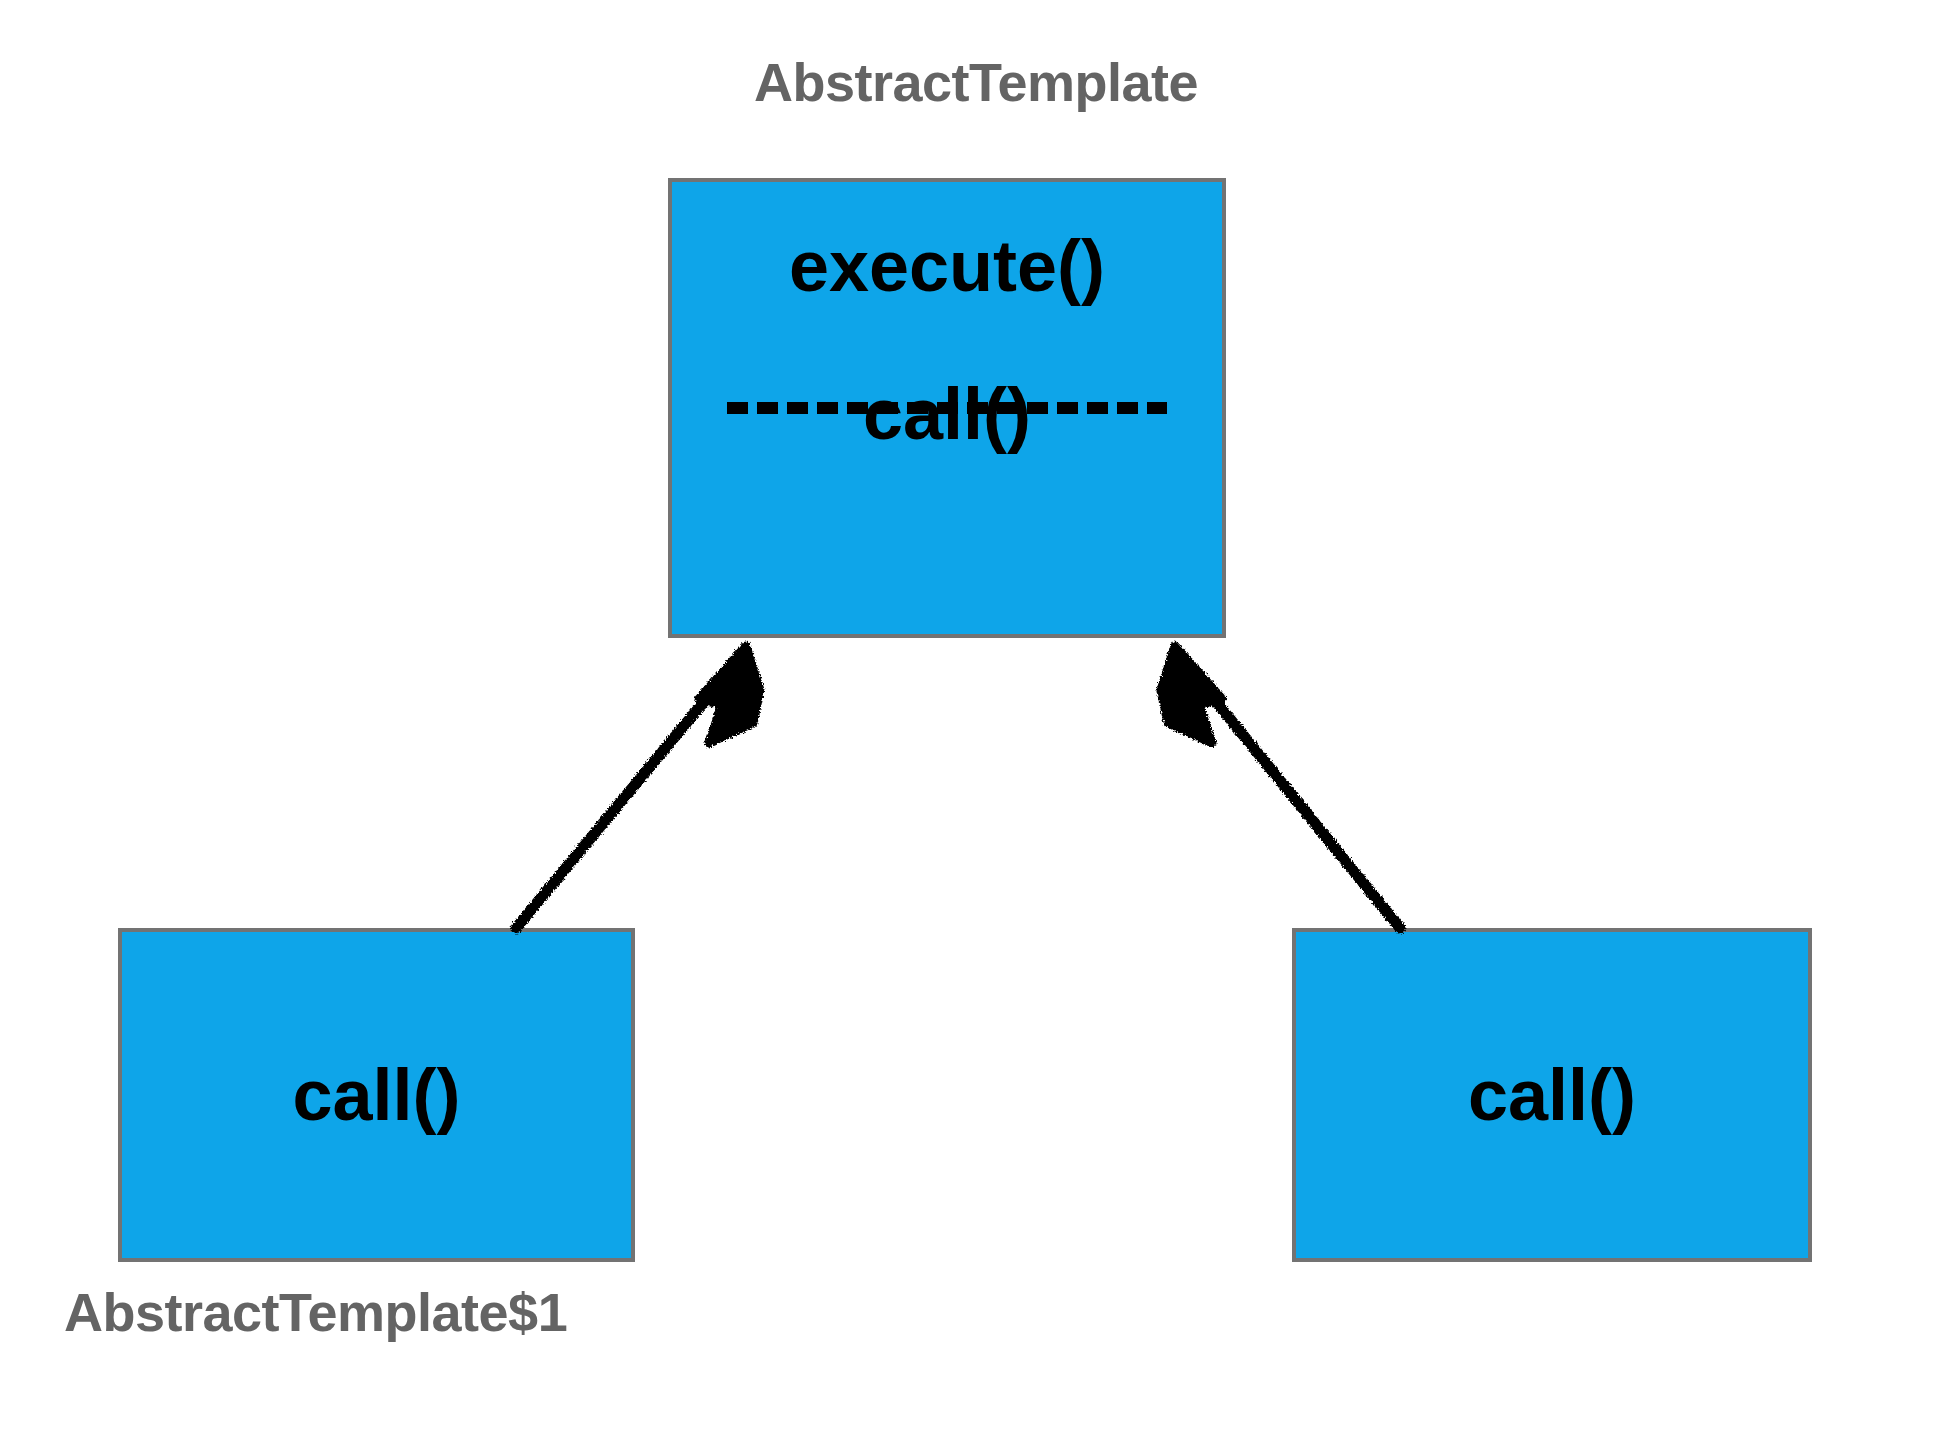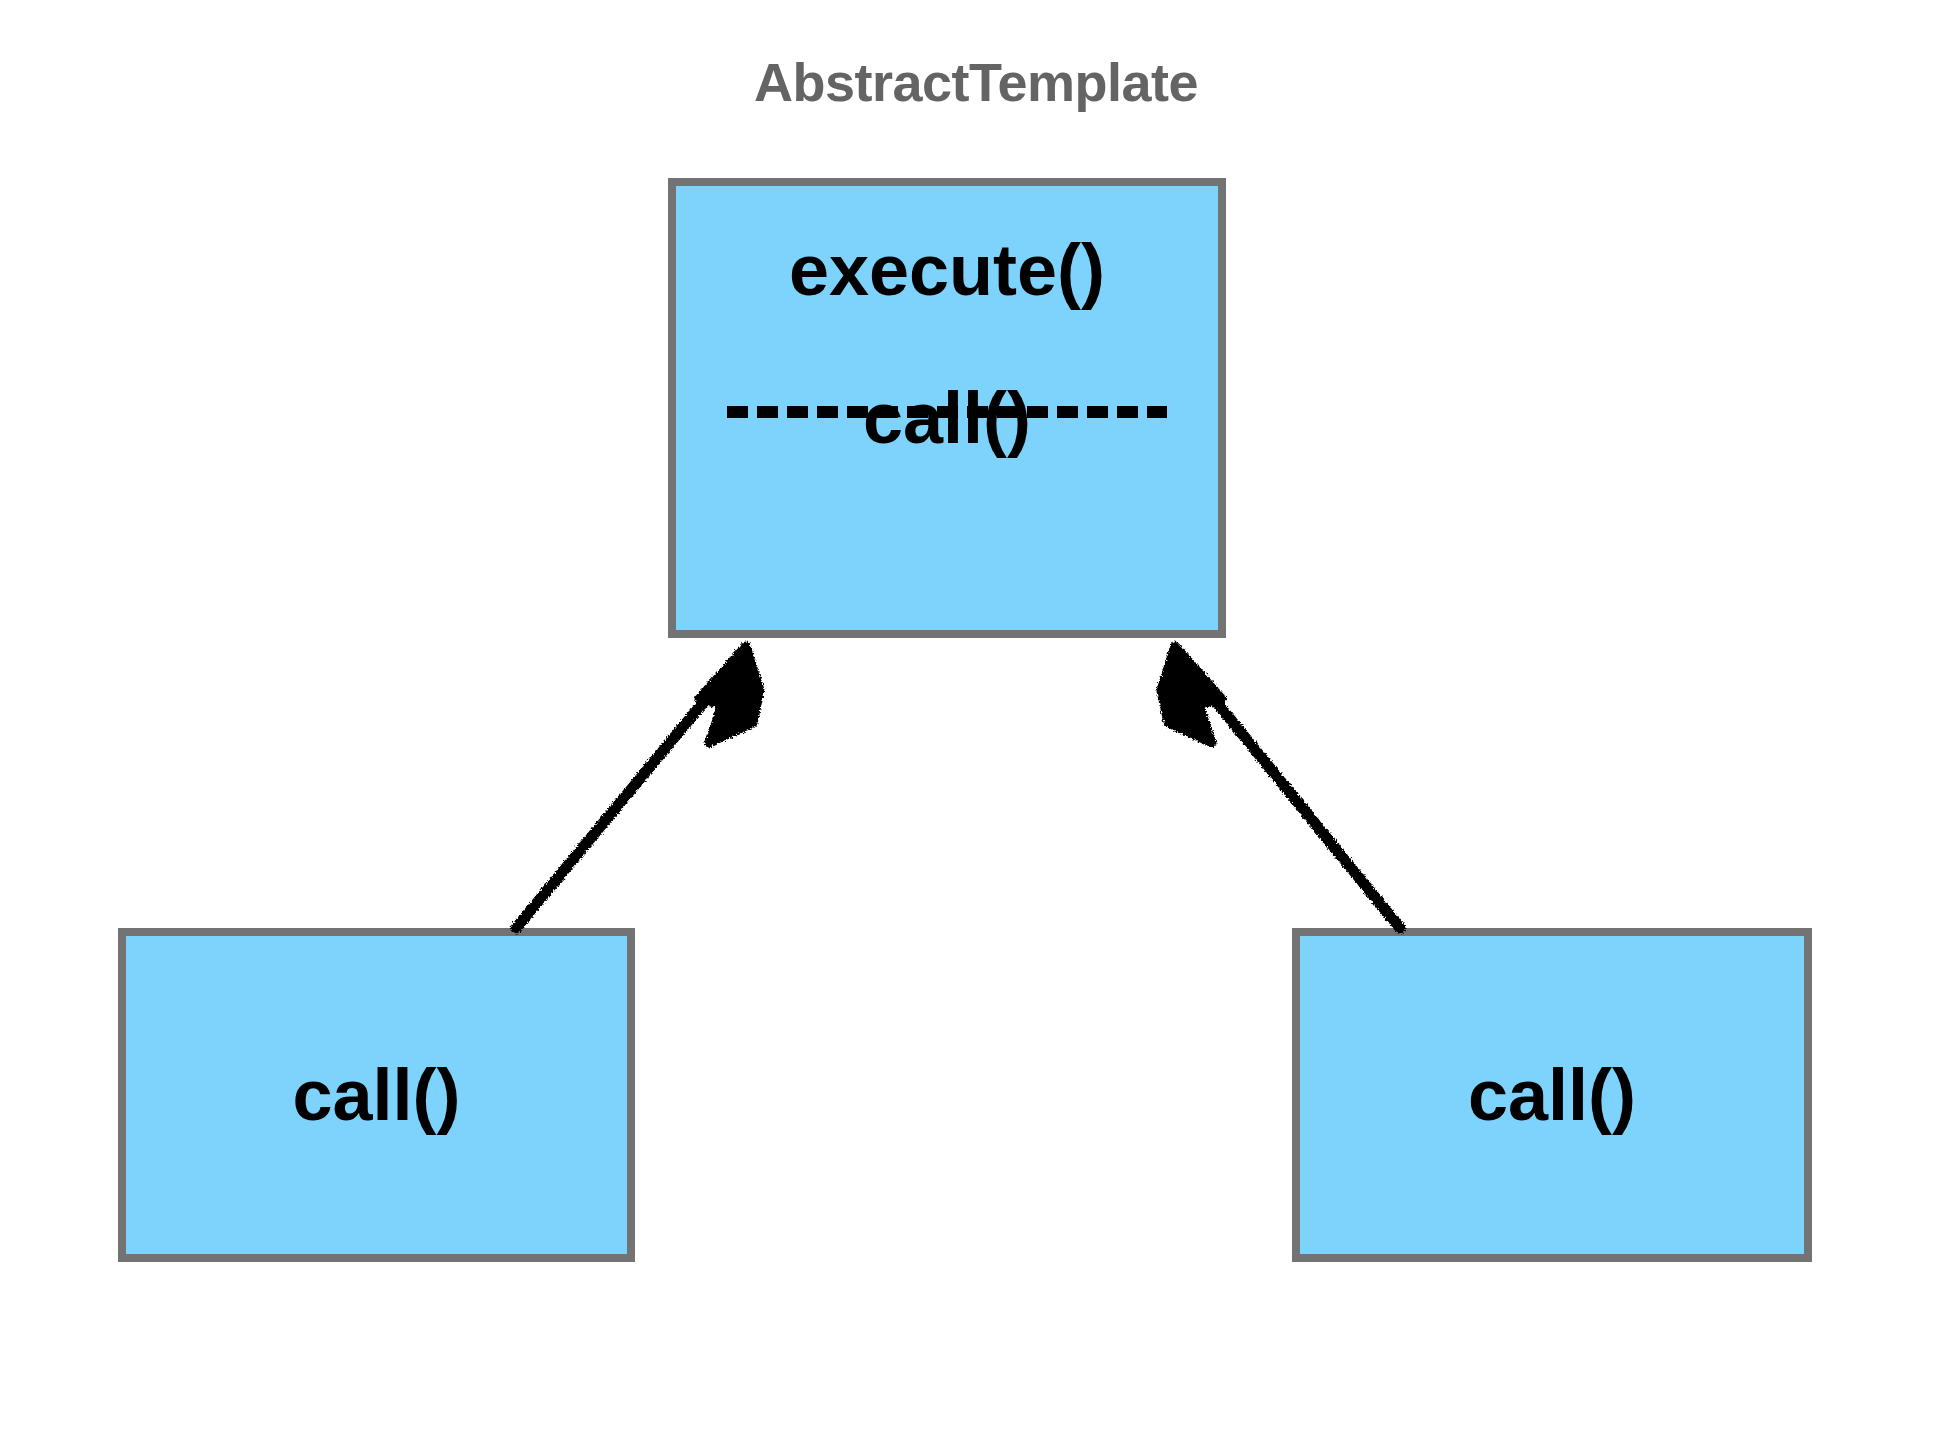--- a/index.html
+++ b/index.html
@@ -43,22 +43,22 @@
   }
   #caption-sub2 {
     left: 1006px;
     top: 1285px;
   }
 
   
   .class-box {
     position: absolute;
     box-sizing: border-box;
-    background: #7dd3fc;
-    border: 8px solid #737373;
+    background: #0ea5e9;
+    border: 4px solid #737373;
   }
   #box-abstract-template {
     left: 668px;
     top: 178px;
     width: 558px;
     height: 460px;
   }
   #box-sub1 {
     left: 118px;
     top: 928px;
@@ -134,20 +134,21 @@
   </div>
 
   <div class="class-box" id="box-sub1">
     <div class="member member-centered">call()</div>
   </div>
 
   <div class="class-box" id="box-sub2">
     <div class="member member-centered">call()</div>
   </div>
 
+  <div class="caption" id="caption-sub1">AbstractTemplate$1</div>
 
 
   <svg id="arrow-layer" viewBox="0 0 1952 1436">
     <defs>
       <filter id="rough" x="-25%" y="-25%" width="150%" height="150%">
         <feTurbulence type="fractalNoise" baseFrequency="0.58" numOctaves="3" seed="7" result="noise"></feTurbulence>
         <feDisplacementMap in="SourceGraphic" in2="noise" scale="5.5" xChannelSelector="R" yChannelSelector="G"></feDisplacementMap>
       </filter>
       <filter id="rough2" x="-25%" y="-25%" width="150%" height="150%">
         <feTurbulence type="fractalNoise" baseFrequency="0.55" numOctaves="3" seed="19" result="noise2"></feTurbulence>

